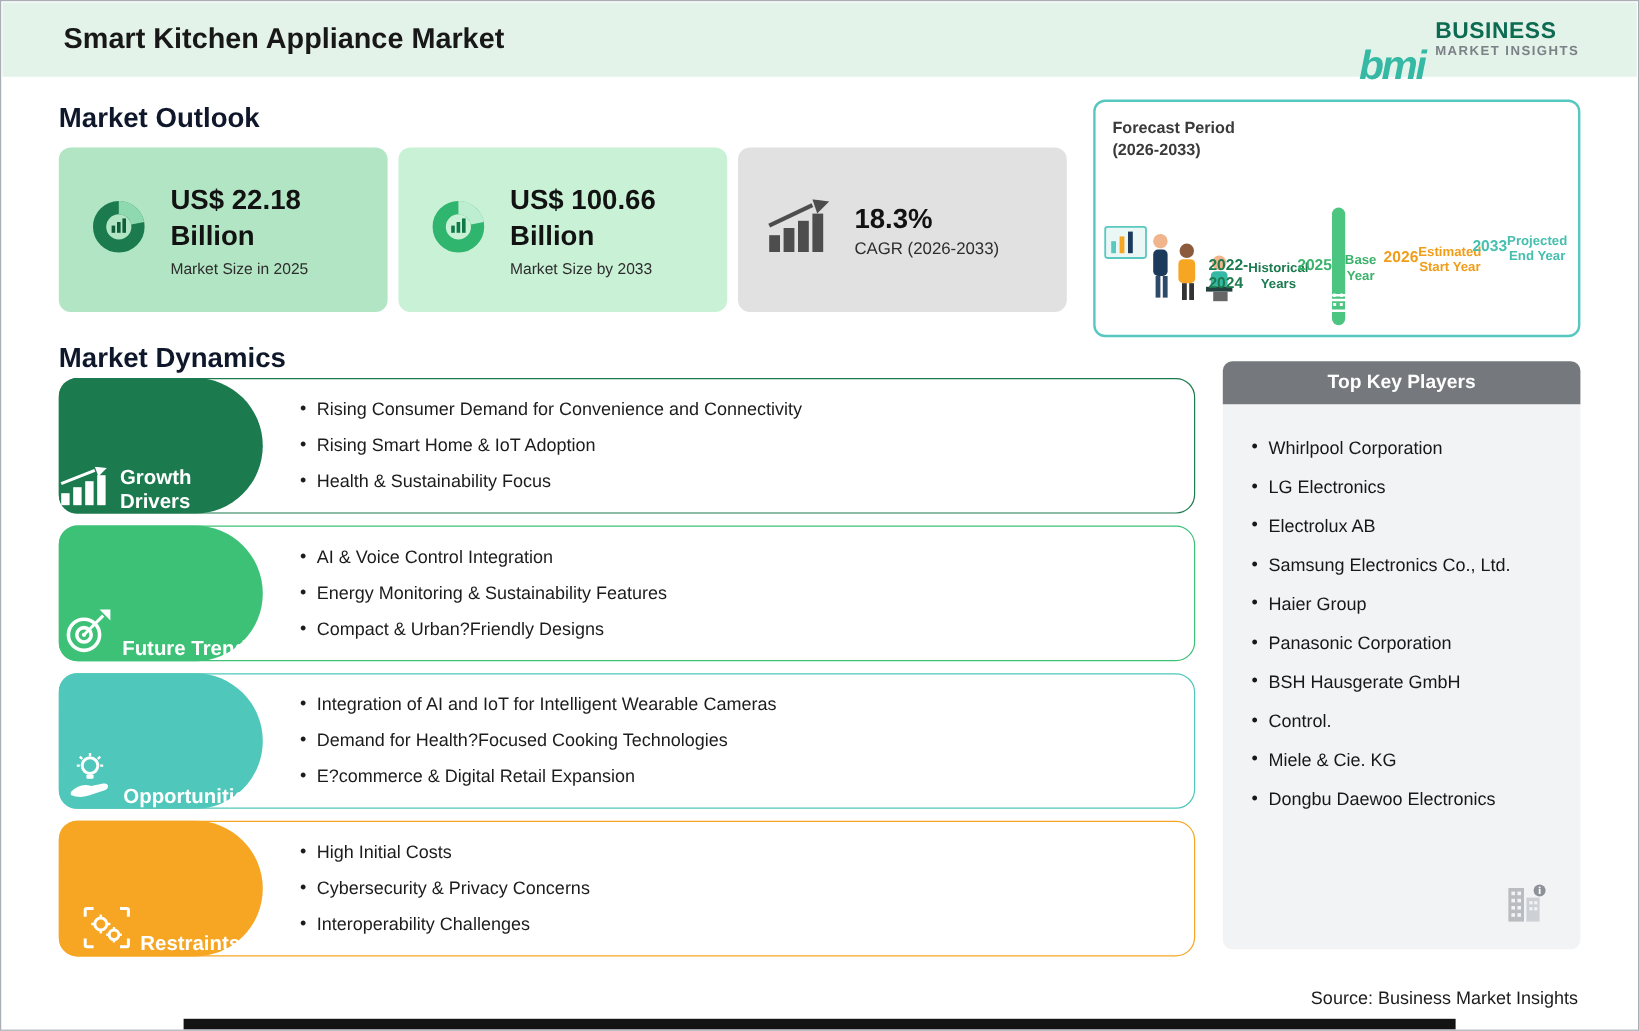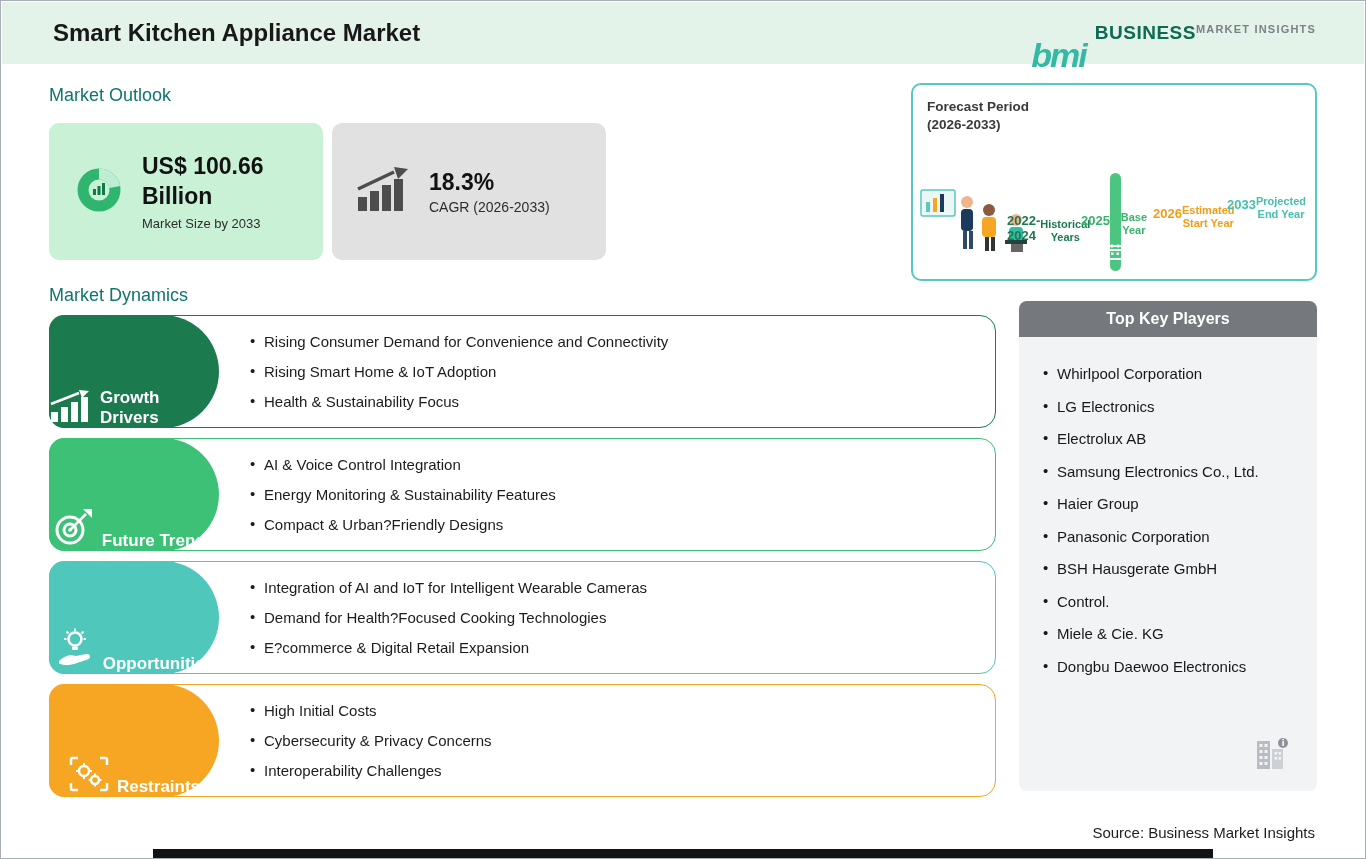--- a/index.html
+++ b/index.html
@@ -8,26 +8,26 @@
           border:1px solid #a9aeb4; overflow:hidden; }
 
   
   .header { position:absolute; top:1px; left:1px; right:1px; height:62px;
             background:#e4f3ea; display:flex; align-items:center;
             justify-content:space-between; padding:0 48px 0 51px; }
   .header-title { font-size:24px; font-weight:bold; color:#181818; }
   .logo { display:flex; align-items:center; gap:9px; }
   .logo-mark { font-size:34px; font-weight:bold; font-style:italic;
                color:#35b9a4; letter-spacing:-2px; line-height:1;margin-top:44px; }
-  .logo-text { display:flex; line-height:1.1; }
+  .logo-text { display:flex; flex-direction:column; line-height:1.1; }
   .logo-line1 { font-size:19px; font-weight:bold; color:#0d6b52; letter-spacing:.5px; }
   .logo-line2 { font-size:11px; font-weight:bold; color:#7b8186; letter-spacing:1.2px; }
 
   
-  .section-heading { position:absolute; font-size:18px; font-weight:normal; color:#0f766e; }
+  .section-heading { position:absolute; font-size:23px; font-weight:bold; color:#0f172a; }
   #mo-heading { top:84px; left:48px; }
   #md-heading { top:284px; left:48px; }
 
   
   .cards { position:absolute; top:122px; left:48px; display:flex; gap:9px; }
   .card { width:274px; height:137px; border-radius:10px; display:flex;
           align-items:center; padding:0 12px 0 24px; gap:17px; }
   .card1 { background:#b2e5c3; }
   .card2 { background:#c9f1d6; }
   .card3 { background:#e1e1e1; }
@@ -113,20 +113,35 @@
       <span class="logo-text">
         <span class="logo-line1">BUSINESS</span>
         <span class="logo-line2">MARKET  INSIGHTS</span>
       </span>
     </div>
   </div>
 
   <div id="mo-heading" class="section-heading">Market Outlook</div>
 
   <div class="cards">
+    <div class="card card1">
+      <span>
+        <svg width="52" height="52" viewBox="0 0 52 52">
+          <circle cx="26" cy="26" r="16" fill="none" stroke="#1b7a4e" stroke-width="11"></circle>
+          <path d="M26 10 A16 16 0 0 1 41.8 23" fill="none" stroke="#8fd9b0" stroke-width="11"></path>
+          <rect x="20" y="25" width="3" height="6" fill="#0f5e3a"></rect>
+          <rect x="24.5" y="22" width="3" height="9" fill="#0f5e3a"></rect>
+          <rect x="29" y="19" width="3" height="12" fill="#0f5e3a"></rect>
+        </svg>
+      </span>
+      <div class="card-text">
+        <div class="card-value">US$ 22.18 Billion</div>
+        <div class="card-label">Market Size in 2025</div>
+      </div>
+    </div>
 
     <div class="card card2">
       <span>
         <svg width="52" height="52" viewBox="0 0 52 52">
           <circle cx="26" cy="26" r="16" fill="none" stroke="#2fb56d" stroke-width="11"></circle>
           <path d="M26 10 A16 16 0 0 1 41.8 23" fill="none" stroke="#bdeed2" stroke-width="11"></path>
           <rect x="20" y="25" width="3" height="6" fill="#0f7a45"></rect>
           <rect x="24.5" y="22" width="3" height="9" fill="#0f7a45"></rect>
           <rect x="29" y="19" width="3" height="12" fill="#0f7a45"></rect>
         </svg>

